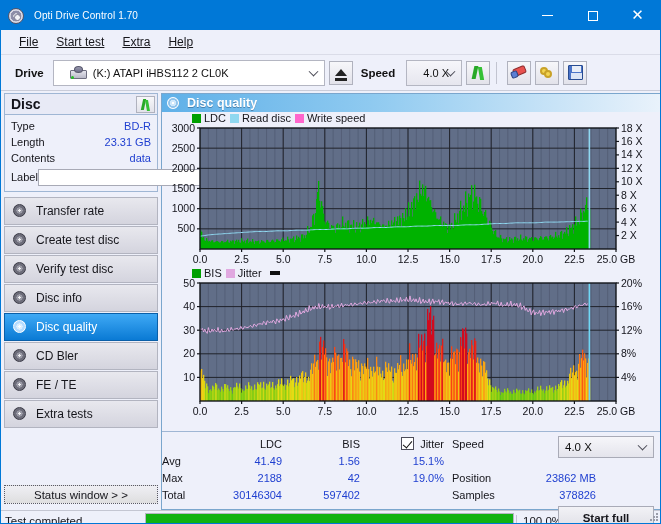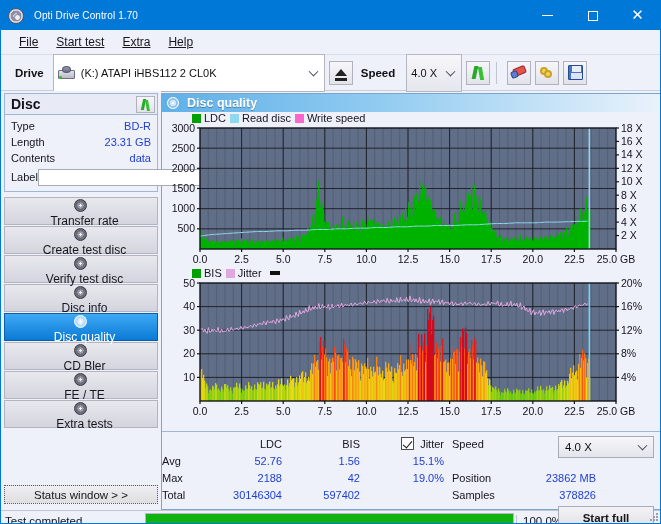--- a/index.html
+++ b/index.html
@@ -64,23 +64,23 @@
   .menu-item u { text-decoration: underline; }
 
   
   .toolbar {
     height: 36px; background: #eef0fa;
     display: flex; align-items: center; padding: 0 6px;
     border-bottom: 1px solid #c9ccd9;
   }
   .tb-label { font-size: 11.5px; font-weight: bold; color: #111; margin: 0 9px 0 8px; }
   .combo {
-    height: 38px; background: #fff; border: 1px solid #b4b6c2;
+    height: 26px; background: #fff; border: 1px solid #b4b6c2;
     display: flex; align-items: center; font-size: 11px; color: #111;
-    position: relative; padding-left: 4px;
+    position: relative; padding-left: 16px;
   }
   .combo.drive { width: 272px; }
   .combo .arrow {
     position: absolute; right: 7px; top: 50%; width: 7px; height: 7px;
     border-left: 1.3px solid #4a4a55; border-bottom: 1.3px solid #4a4a55;
     transform: translateY(-70%) rotate(-45deg);
   }
   .drive-icon {
     width: 18px; height: 14px; margin-right: 5px; position: relative; flex: none;
   }
@@ -151,21 +151,21 @@
   }
   .mini-disc { width:13px;height:13px;border-radius:50%;
     background: radial-gradient(circle, #fdfbe2 0 18%, #d9d380 19% 45%, #efe9a8 46% 72%, #c8c070 73% 100%);
     border:1px solid #8e8a4c; }
 
   .nav { margin-top: 5px; padding: 0 3px; }
   .nav-btn {
     height: 28px; display: flex; align-items: center;
     background: linear-gradient(#e8e8ee,#d4d4de);
     border: 1px solid #b2b4c0; margin-bottom: 1px; padding-left: 7px;
-    font-size: 12px; color: #16161c; flex-direction: column;
+    font-size: 12px; color: #16161c;
   }
   .nav-btn.active {
     background: linear-gradient(#3fa9f5,#0a7ad4);
     border: 1px solid #0a5fa8; color: #ffffff;
   }
   .nav-ic { width: 16px; height: 16px; margin-right: 8px; position: relative; flex: none; }
   .nav-ic .d {
     position:absolute;left:1px;top:1px;width:13px;height:13px;border-radius:50%;
     background: radial-gradient(circle, #f2f2f4 0 16%, #9a9aa6 17% 40%, #6d6d7a 41% 70%, #50505c 71% 100%);
     border:1px solid #3c3c48;
@@ -1483,21 +1483,21 @@
               <span class="sg-hd">BIS</span>
               <span class="jitter-box">
                 <i class="cbx"></i>
                 <span>Jitter</span>
               </span>
               <span class="sg-sp">Speed</span>
               <span class="sg-spv">4.19 X</span>
             </div>
             <div class="sg-row">
               <span class="sg-h">Avg</span>
-              <span class="sg-c">52.76</span>
+              <span class="sg-c">41.49</span>
               <span class="sg-c">1.56</span>
               <span class="sg-j">15.1%</span>
               <span class="sg-sp"></span>
               <span class="sg-spv"></span>
             </div>
             <div class="sg-row">
               <span class="sg-h">Max</span>
               <span class="sg-c">2188</span>
               <span class="sg-c">42</span>
               <span class="sg-j">19.0%</span>

